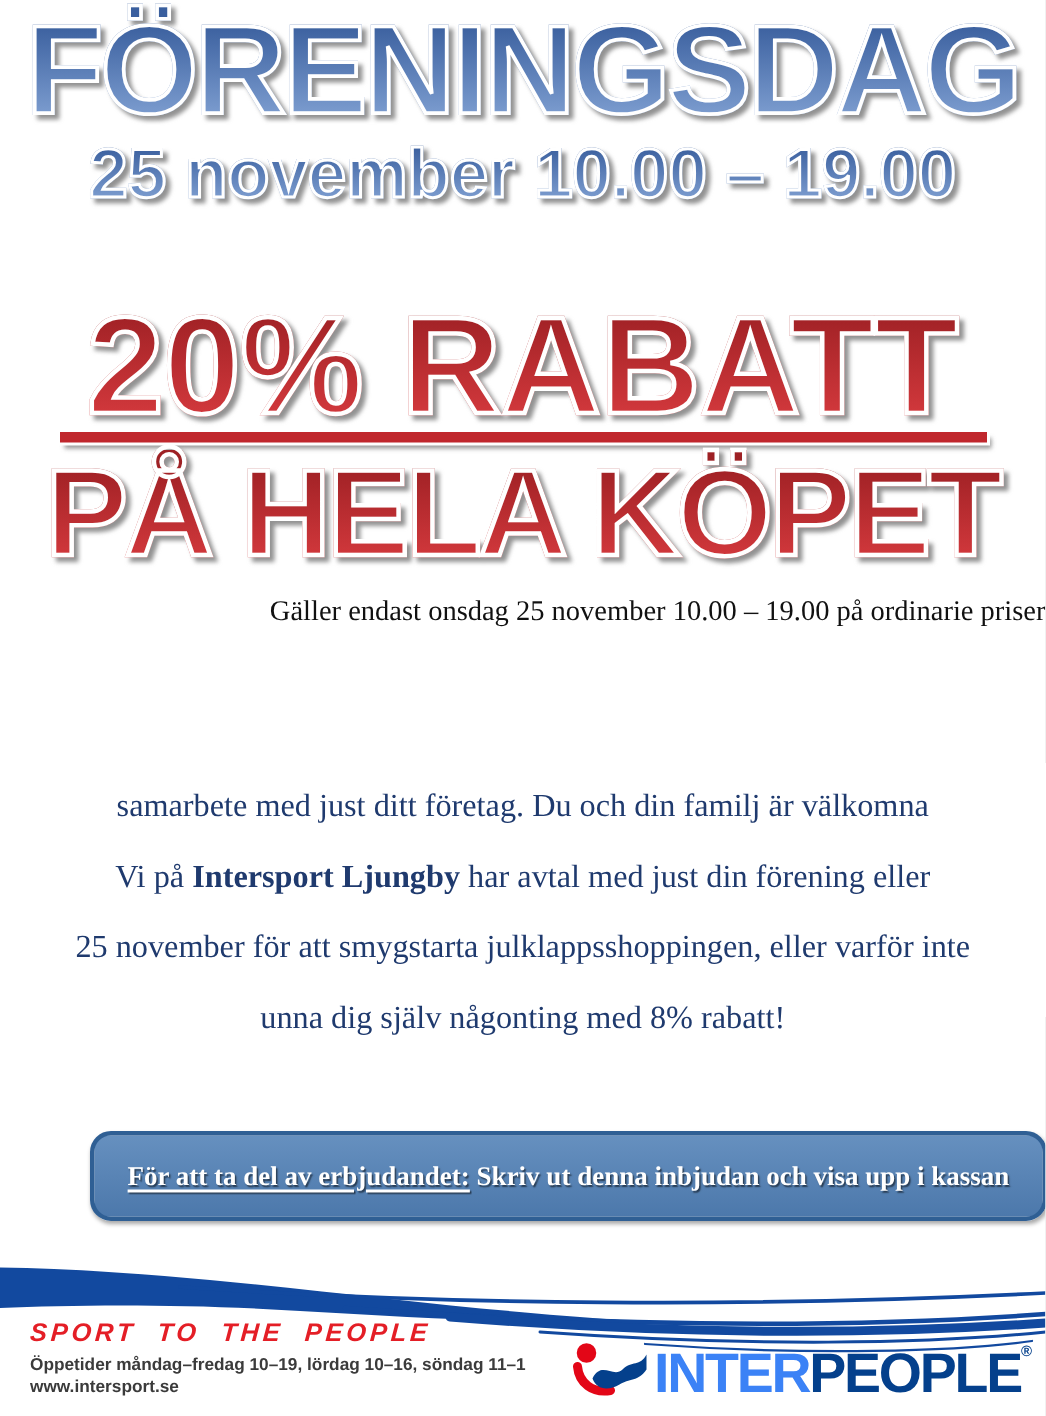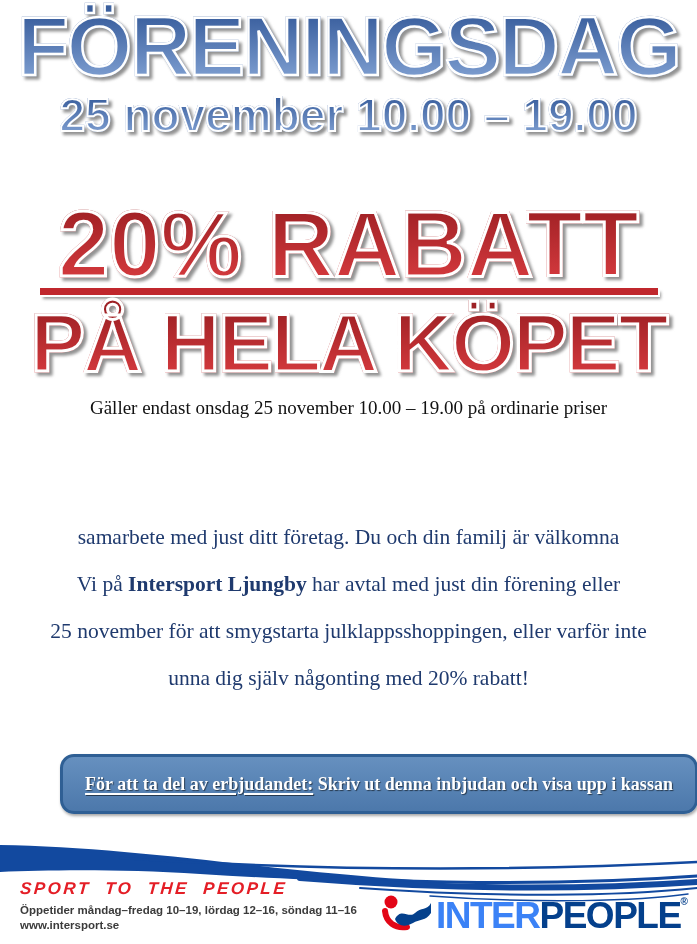--- a/index.html
+++ b/index.html
@@ -35,21 +35,21 @@
 
   .discount1 { top:196px; font-size:92px; line-height:96px; -webkit-text-stroke:3px #ffffff; }
   .discount-underline {
     position:absolute; top:288px; left:50%; transform:translateX(-50%);
     width:618px; height:7px; background:#c0272d;
     box-shadow:0 0 0 2px #ffffff, 3px 4px 3px rgba(110,110,110,0.7);
   }
   .discount2 { top:300px; font-size:82px; line-height:86px; letter-spacing:-2px; -webkit-text-stroke:3px #ffffff; }
 
   .conditions {
-    position:absolute; top:397px; left:0; right:0; text-align:center;
+    position:absolute; top:397px; left:0; right:0; text-align:right;
     font-family:"Liberation Serif","DejaVu Serif",serif;
     font-size:19px; color:#111111; white-space:nowrap;
   }
 
   .body-text {
     position:absolute; top:514px; left:0; right:0; text-align:center;
     font-family:"Liberation Serif","DejaVu Serif",serif;
     font-size:21.5px; line-height:47px; color:#1f3a6e;
   }
   .body-text .line { white-space:nowrap; }
@@ -109,42 +109,42 @@
   <div class="headline grad-red discount1">20% RABATT</div>
   <div class="discount-underline"></div>
   <div class="headline grad-red discount2">PÅ HELA KÖPET</div>
 
   <div class="conditions">Gäller endast onsdag 25 november 10.00 – 19.00 på ordinarie priser</div>
 
   <div class="body-text">
     <div class="line">samarbete med just ditt företag. Du och din familj är välkomna</div>
     <div class="line"><span>Vi på </span><b>Intersport Ljungby</b><span> har avtal med just din förening eller</span></div>
     <div class="line">25 november för att smygstarta julklappsshoppingen, eller varför inte</div>
-    <div class="line">unna dig själv någonting med 20% rabatt!</div>
+    <div class="line">unna dig själv någonting med 8% rabatt!</div>
   </div>
 
   <div class="cta-banner">
     <div class="cta-text">
       <span class="u">För att ta del av erbjudandet:</span><span> Skriv ut denna inbjudan och visa upp i kassan</span>
     </div>
   </div>
 
   <svg class="swoosh" viewBox="0 0 697 78" xmlns="http://www.w3.org/2000/svg">
     <path d="M0,9 C80,10 170,20 260,30 C340,39 420,45 465,47 C400,48 300,44 200,38 C120,33 50,34 0,36 Z" fill="#12499f"></path>
     <path d="M120,22 C300,34 500,36 697,26" fill="none" stroke="#12499f" stroke-width="2.5" stroke-linecap="round"></path>
     <path d="M230,36 C400,48 560,50 697,40" fill="none" stroke="#12499f" stroke-width="3" stroke-linecap="round"></path>
     <path d="M300,42 C450,54 580,54 697,46" fill="none" stroke="#12499f" stroke-width="6" stroke-linecap="round"></path>
     <path d="M360,52 C500,62 620,60 697,52" fill="none" stroke="#12499f" stroke-width="2" stroke-linecap="round"></path>
     <path d="M430,60 C540,68 640,65 688,58" fill="none" stroke="#12499f" stroke-width="1.5" stroke-linecap="round"></path>
   </svg>
 
   <div class="slogan">SPORT TO THE PEOPLE</div>
 
   <div class="contact">
-    <div>Öppetider måndag–fredag 10–19, lördag 12–16, söndag 11–16</div>
+    <div>Öppetider måndag–fredag 10–19, lördag 10–16, söndag 11–1</div>
     <div>www.intersport.se</div>
   </div>
 
   <div class="logo">
     <svg width="50" height="42" viewBox="0 0 50 42" xmlns="http://www.w3.org/2000/svg">
       <circle cx="9" cy="8" r="6.5" fill="#e30617"></circle>
       <path d="M3,17 C4,28 13,35 25,33" stroke="#e30617" stroke-width="6" fill="none" stroke-linecap="round"></path>
       <path d="M13,25 C19,13 27,25 33,19 C39,13 45,17 49,9 L49,19 C44,27 37,25 31,29 C24,33 16,33 13,25 Z" fill="#04408c"></path>
     </svg>
     <div class="logo-text"><span class="logo-inter">INTER</span><span class="logo-sport">PEOPLE</span><sup class="logo-mark">®</sup></div>

